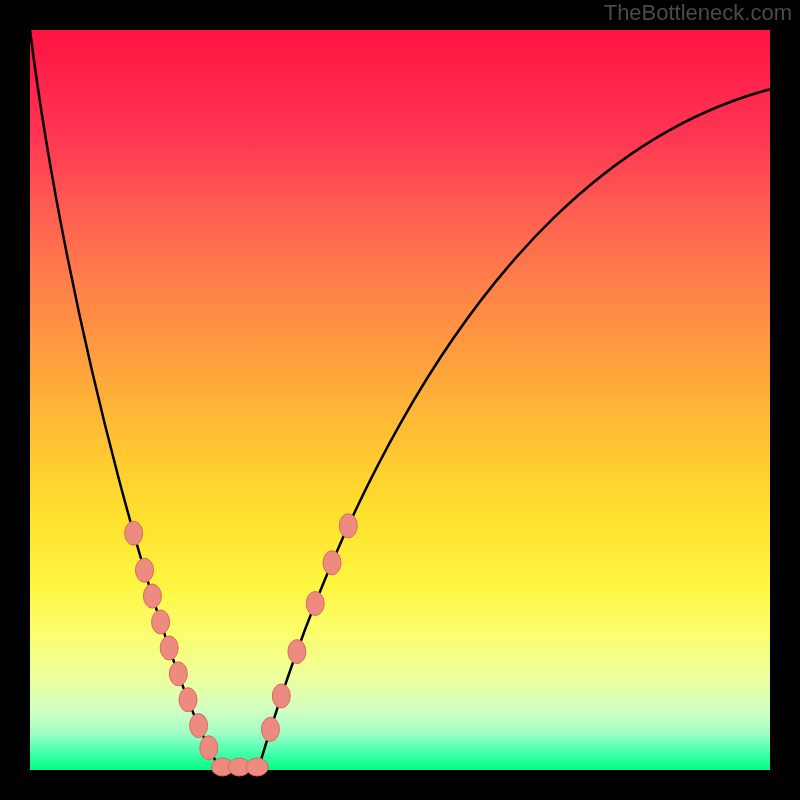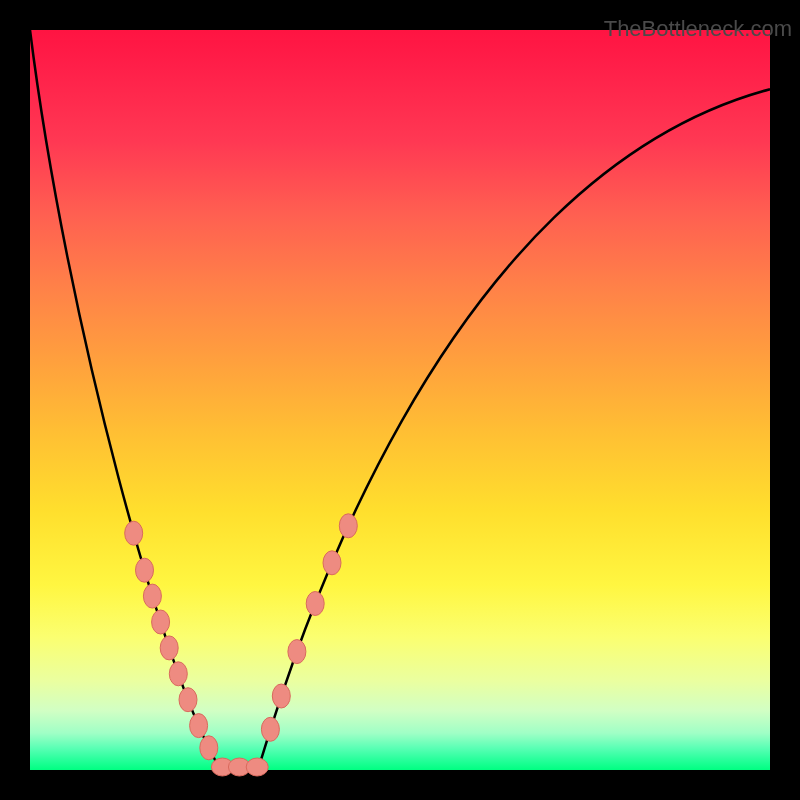--- a/index.html
+++ b/index.html
@@ -40,21 +40,21 @@
       #eaffa0 88%,
       #d1ffc4 92%,
       #a0ffc6 95%,
       #5bffb5 97%,
       #2bff9d 98.5%,
       #00ff82 100%
     );
   }
   .watermark {
     position: absolute;
-    top: 16px;
+    top: 0;
     right: 8px;
     color: #4a4a4a;
     font-size: 22px;
     font-weight: 400;
     user-select: none;
   }
   svg.curve-layer {
     position: absolute;
     left: 0;
     top: 0;

